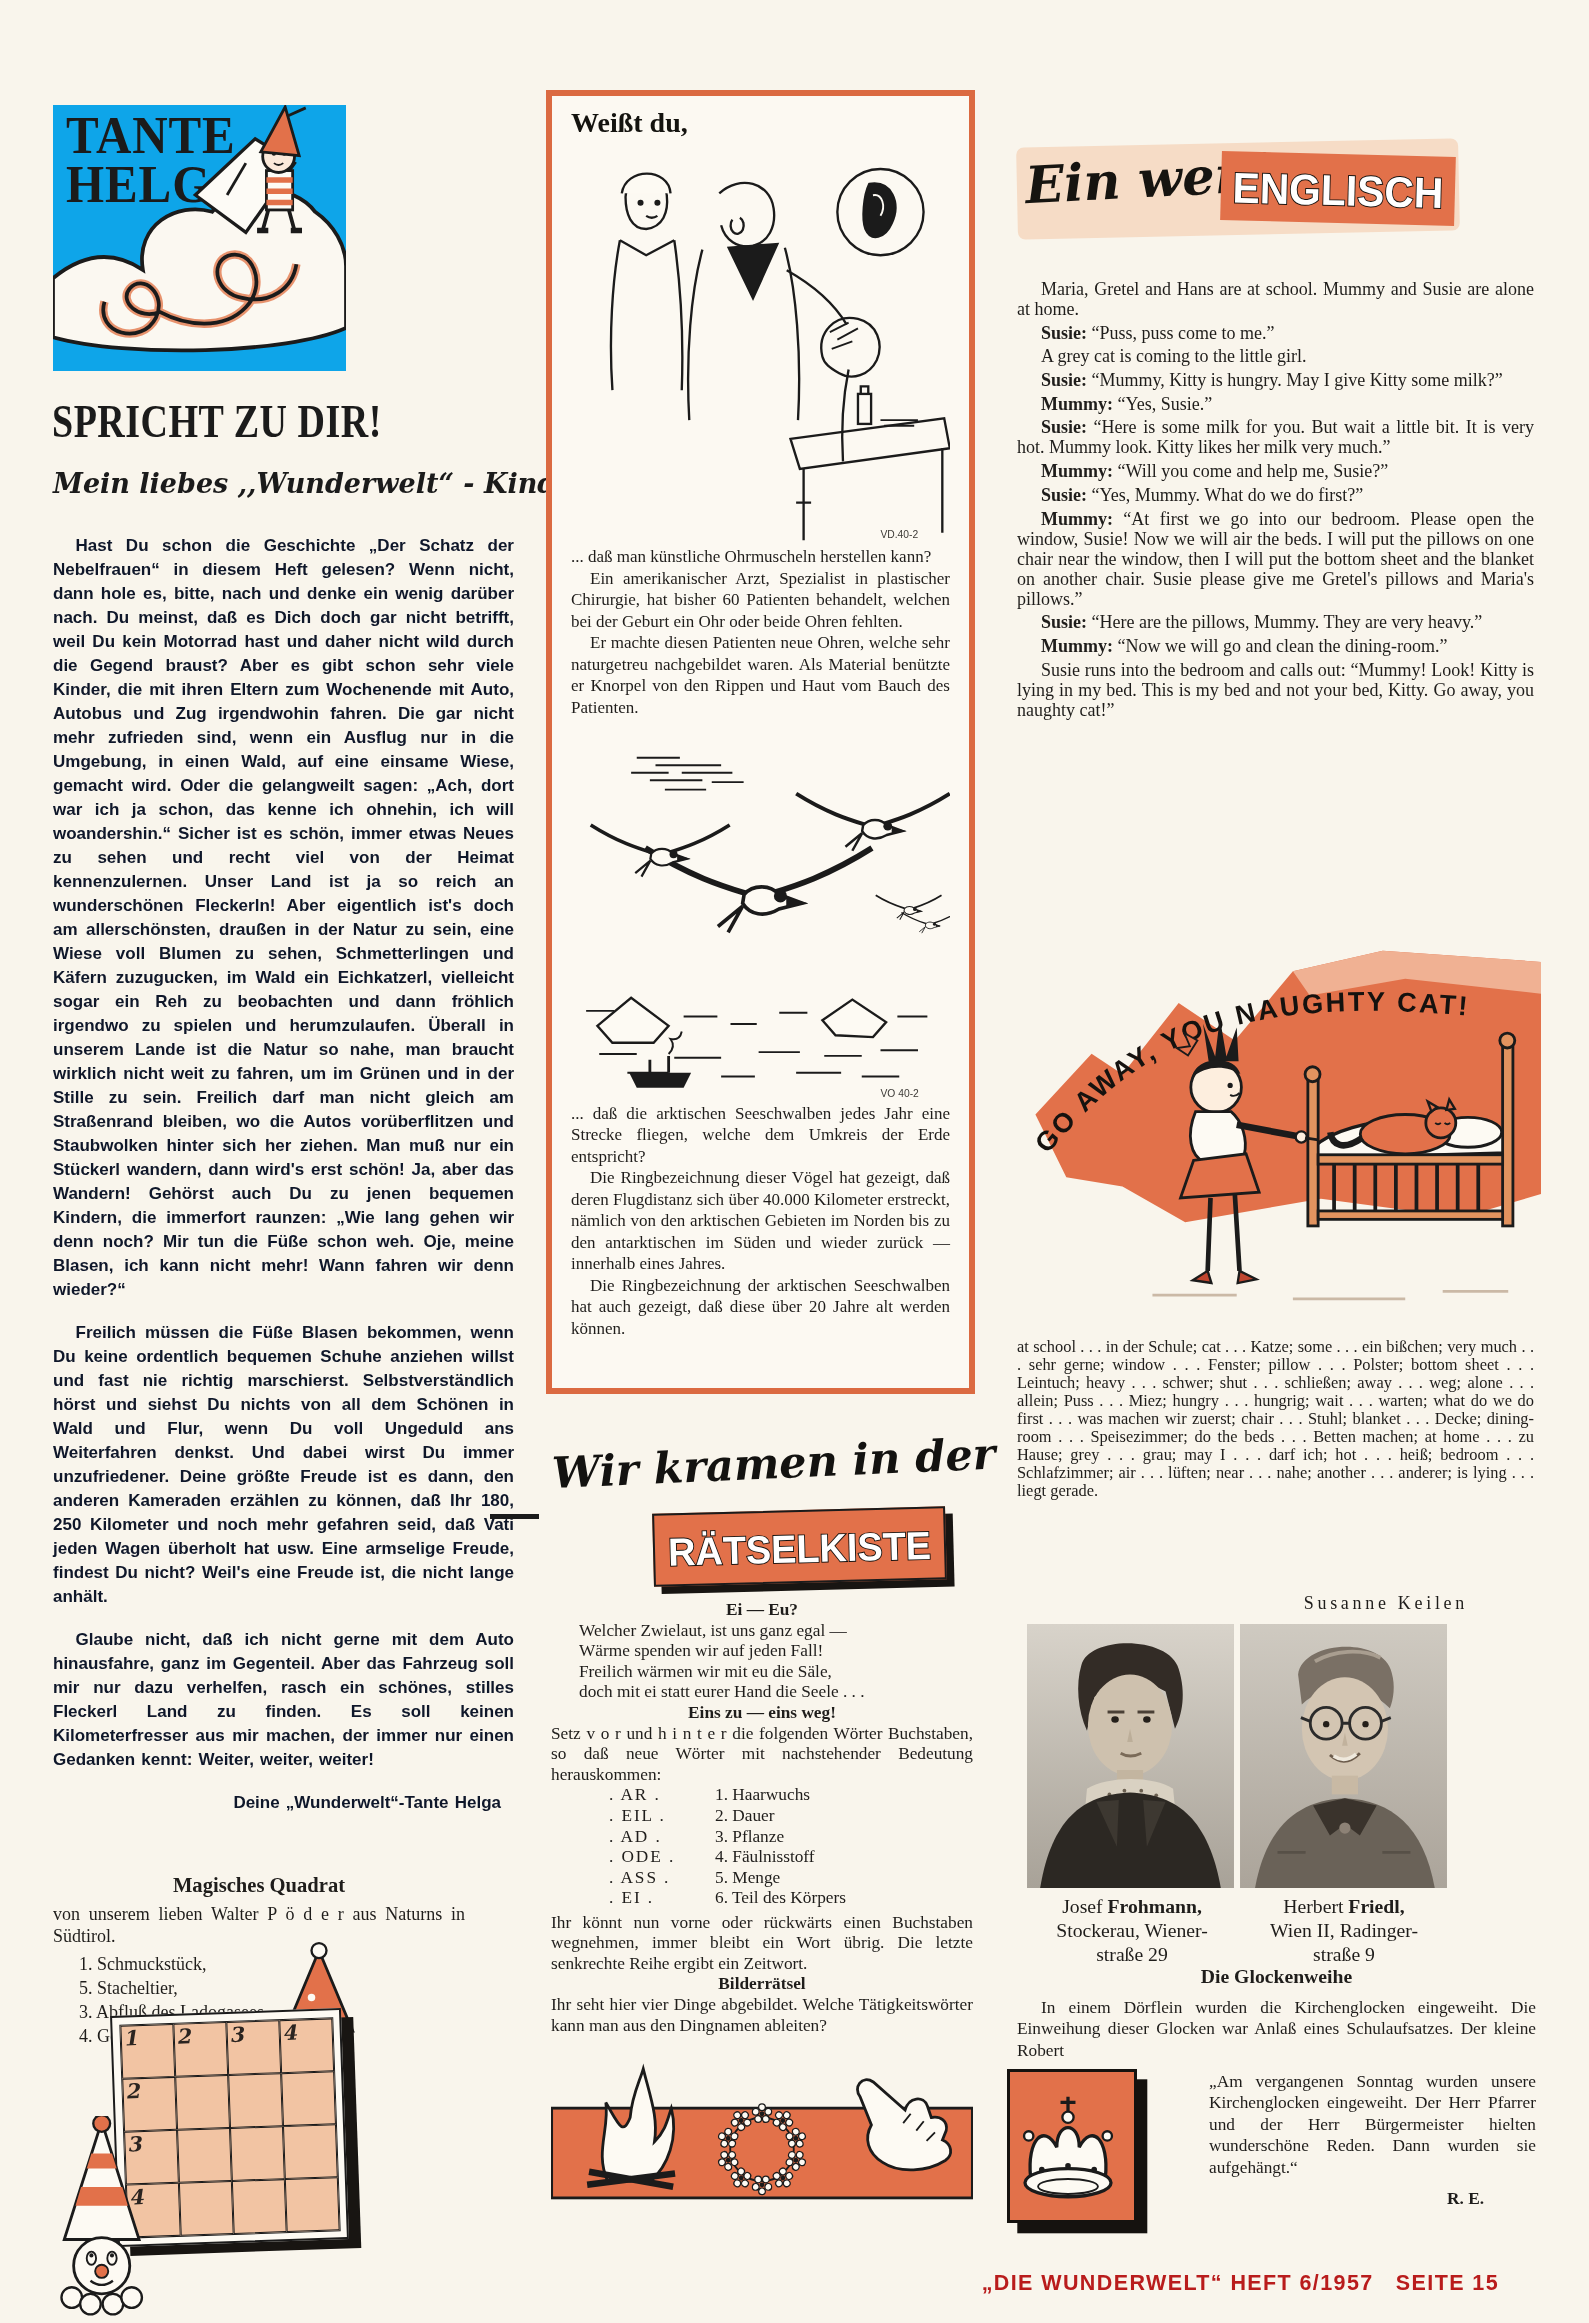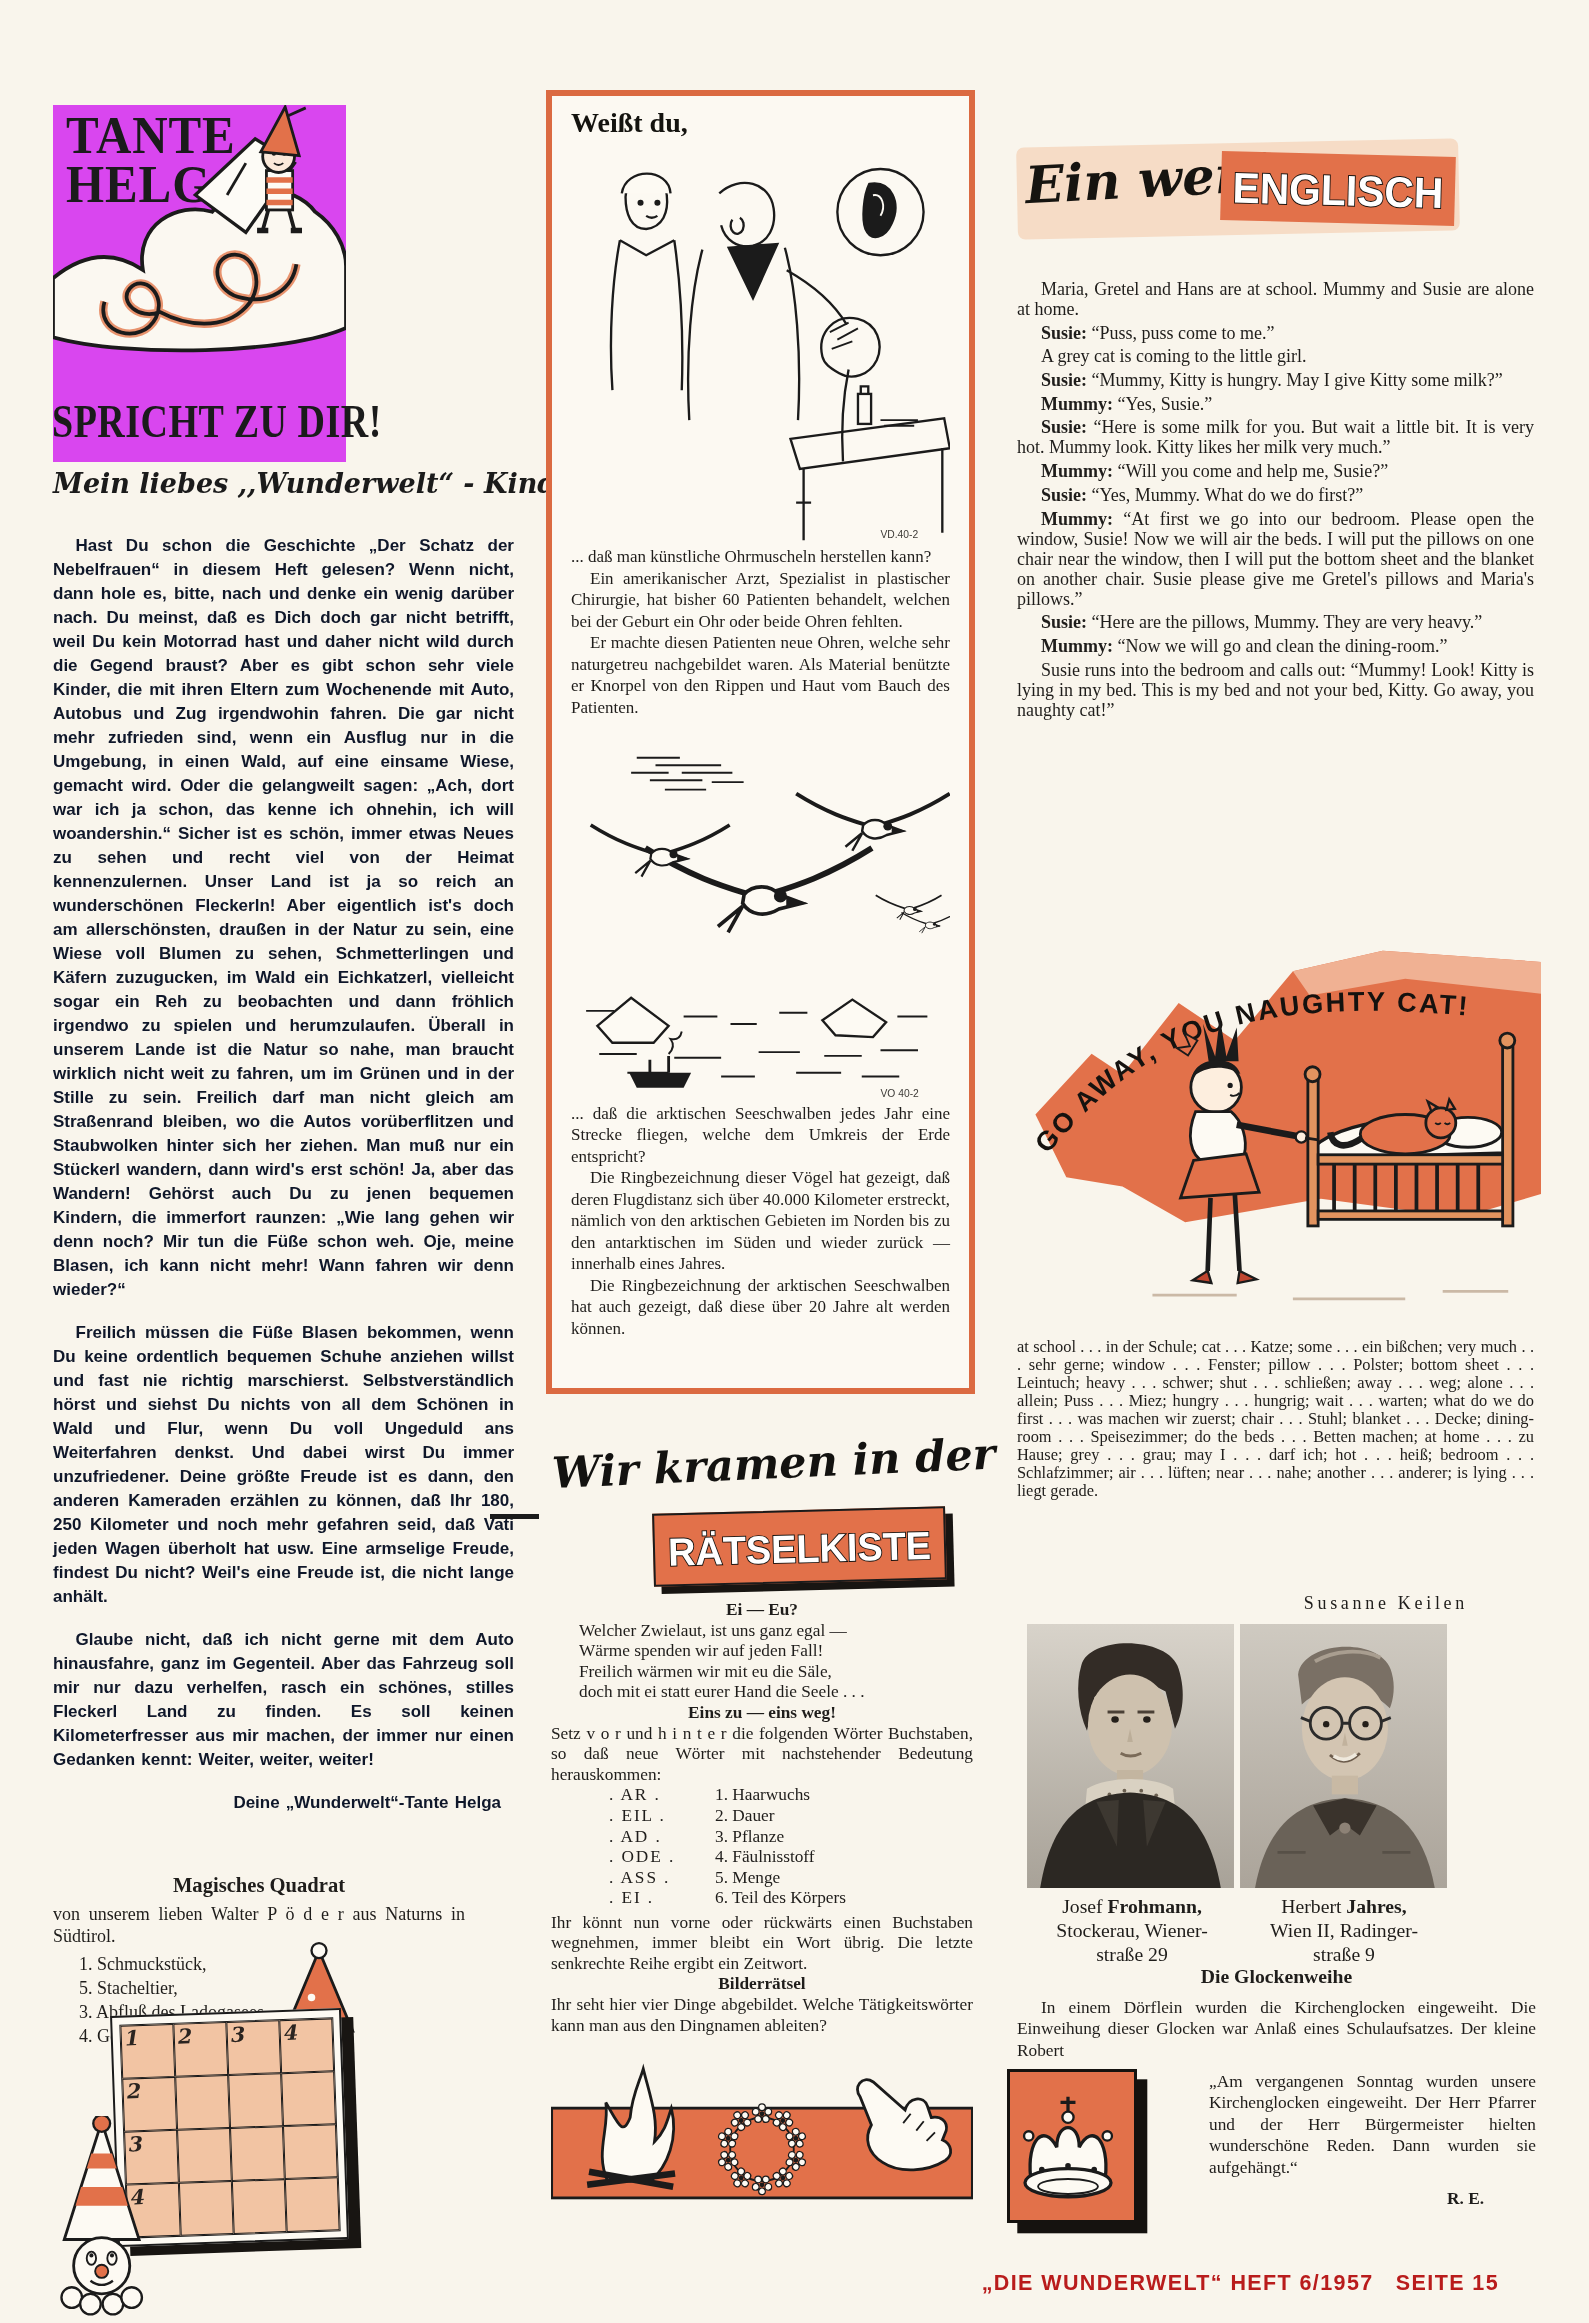--- a/index.html
+++ b/index.html
@@ -2,21 +2,21 @@
 <html style="font-size:15px"><head>
 <meta charset="utf-8">
 <style>
   html,body{margin:0;padding:0;background:#e8e4da;}
   #page{position:relative;width:1589px;height:2324px;background:#f9f5ec;overflow:hidden;
         font-family:"Liberation Serif",serif;color:#1f1d1b;}
   .abs{position:absolute;}
   .sans{font-family:"Liberation Sans",sans-serif;}
   .just{text-align:justify;}
   
-  .helga-block{left:53px;top:105px;width:293px;height:357px;background:#d946ef;}
+  .helga-block{left:53px;top:105px;width:293px;height:266px;background:#0ea5e9;}
   .helga-logo{position:absolute;left:13px;top:5.6px;line-height:.92;font-family:"Liberation Serif",serif;
       font-weight:bold;font-size:49px;letter-spacing:0.9px;color:#1b1b1b;transform:scaleY(1.08);transform-origin:top left;}
   .spricht{left:52px;top:394px;width:309px;font-family:"Liberation Serif",serif;font-weight:bold;
       font-size:38px;color:#1b1b1b;transform:scaleY(1.22);transform-origin:top left;letter-spacing:0.5px;white-space:nowrap;}
   .salutation{left:53px;top:468px;font-family:"DejaVu Serif",serif;font-style:italic;font-weight:bold;
       font-size:27px;color:#1b1b1b;white-space:nowrap;}
   .left-body{left:53px;top:534px;width:461px;font-size:17px;line-height:24px;font-weight:700;
       color:#0f172a;word-spacing:1.4px;}
   .left-body p{margin:0 0 19px 0;}
   .left-body p{text-indent:22.5px;}
@@ -491,21 +491,21 @@
       <path d="M40,244 h30 M152,244 h30" stroke="#575047" stroke-width="3"></path>
     </svg>
   </div>
 
   <div class="abs caption" style="left:1010px">
     <div><span>Josef </span><b>Frohmann,</b></div>
     <div>Stockerau, Wiener-</div>
     <div>straße 29</div>
   </div>
   <div class="abs caption" style="left:1222px">
-    <div><span>Herbert </span><b>Jahres,</b></div>
+    <div><span>Herbert </span><b>Friedl,</b></div>
     <div>Wien II, Radinger-</div>
     <div>straße 9</div>
   </div>
 
   <div class="abs glocken">
     <h3>Die Glockenweihe</h3>
     <p class="just" style="text-indent:24px">In einem Dörflein wurden die Kirchenglocken eingeweiht. Die Einweihung dieser Glocken war Anlaß eines Schulaufsatzes. Der kleine Robert</p>
     <p class="just g-quote">„Am vergangenen Sonntag wurden unsere Kirchenglocken eingeweiht. Der Herr Pfarrer und der Herr Bürgermeister hielten wunderschöne Reden. Dann wurden sie aufgehängt.“</p>
     <p class="g-sig">R. E.</p>
   </div>

